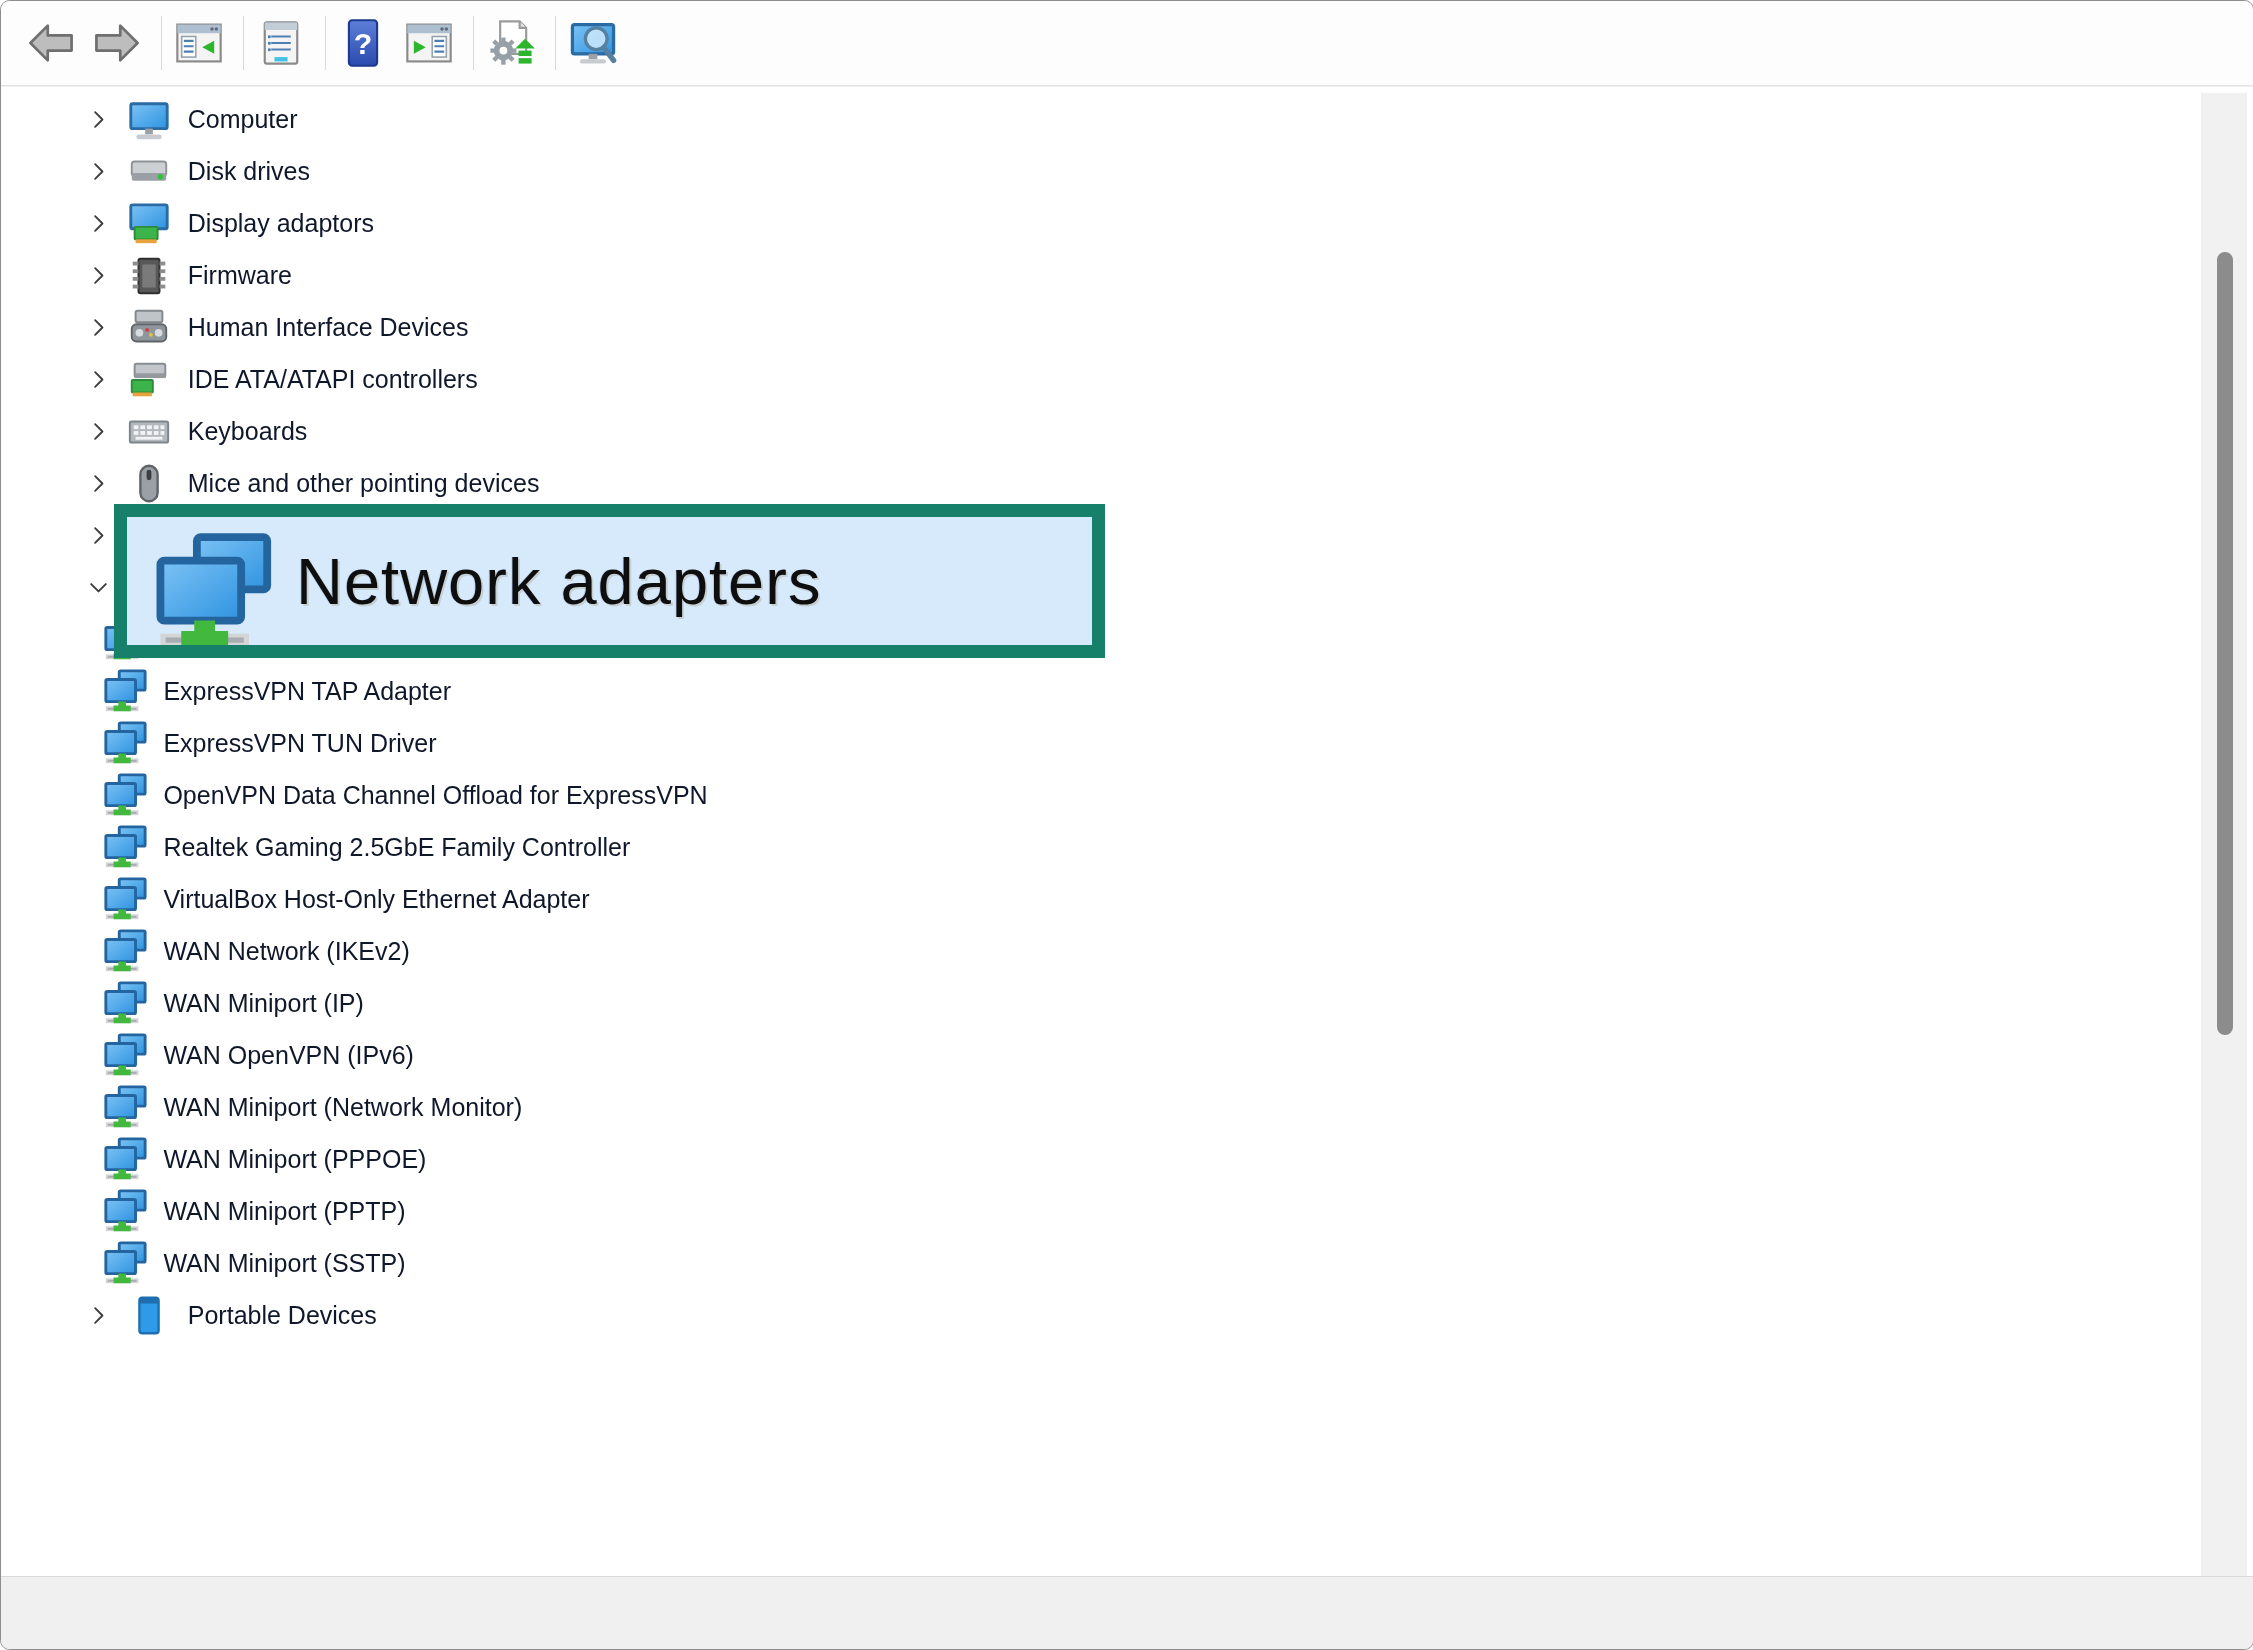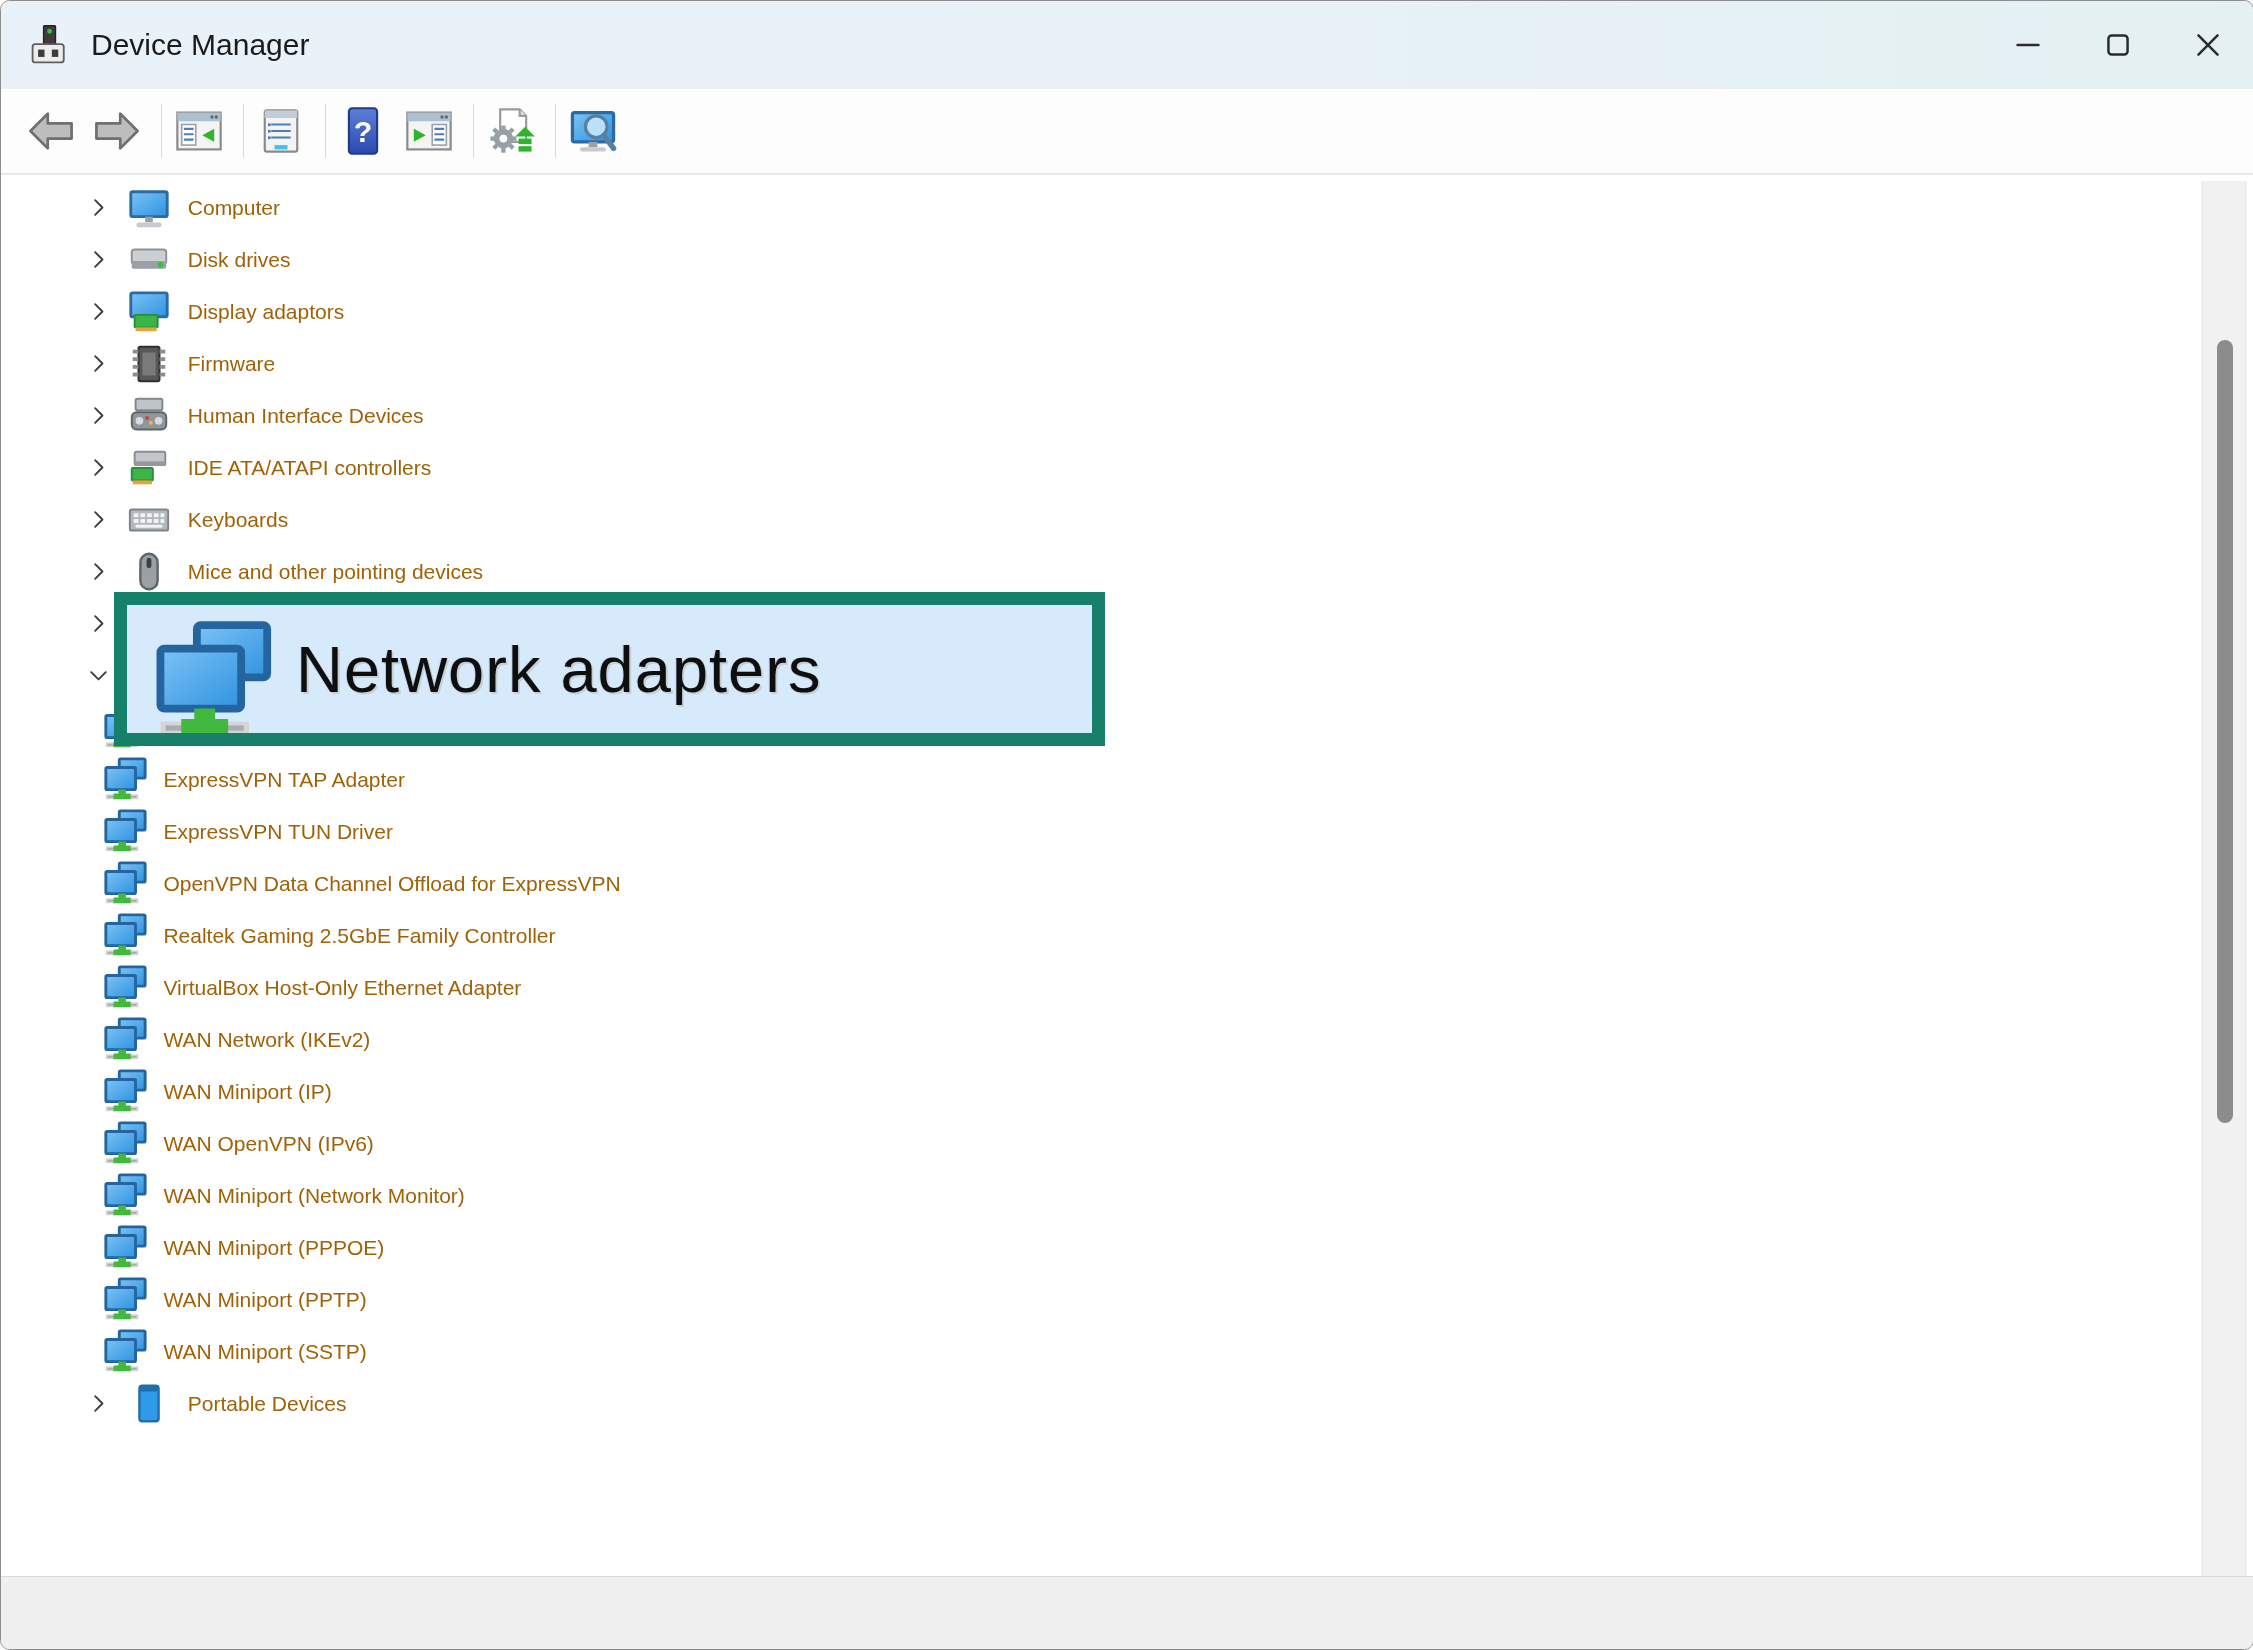--- a/index.html
+++ b/index.html
@@ -33,21 +33,21 @@
   .tree-row.indent-0{padding-left:83px;}
   .tree-row.indent-1{padding-left:72px;}
   .expander{width:29px;height:29px;flex:0 0 29px;display:flex;align-items:center;justify-content:center;}
   .expander svg{width:27px;height:27px;}
   .expander.expanded svg{transform:rotate(90deg);}
   .expander.hidden{visibility:hidden;}
   .dev-icon{width:46px;height:46px;flex:0 0 46px;margin-left:13.4px;}
   .indent-1 .dev-icon{margin-left:0;}
   .dev-icon svg{width:46px;height:46px;}
   .dev-icon.hidden{visibility:hidden;}
-  .row-label{font-size:21px;color:#a16207;margin-left:15.4px;white-space:nowrap;}
+  .row-label{font-size:25px;color:#0f172a;margin-left:15.4px;white-space:nowrap;}
   
   .magnify-box{position:absolute;left:113px;top:417px;width:991px;height:154px;
                border:13.4px solid #17806b;background:#d7eafb;z-index:5;display:flex;align-items:center;overflow:hidden;}
   .magnify-box .big-icon{width:125px;height:123px;flex:0 0 125px;margin-left:23px;margin-top:25px;}
   .magnify-box .big-icon svg{width:125px;height:125px;}
   .magnify-label{font-size:65px;color:#0e0e0e;margin-left:21px;white-space:nowrap;letter-spacing:1px;
                  text-shadow:1.9px 1.9px 0 rgba(120,90,30,.18), -1px 0 0 rgba(40,80,200,.15);}
   
   .scrollbar{position:absolute;top:5.8px;right:5.8px;bottom:0;width:46px;background:#f1f1f1;}
   .scroll-thumb{position:absolute;left:15.4px;width:16.3px;top:159px;height:783px;background:#8c8c8c;border-radius:8.6px;}
@@ -260,42 +260,20 @@
     <symbol id="i-close" viewBox="0 0 46 46">
       <line x1="13" y1="13" x2="33" y2="33" stroke="#2b2b2b" stroke-width="2.6" stroke-linecap="round"></line>
       <line x1="33" y1="13" x2="13" y2="33" stroke="#2b2b2b" stroke-width="2.6" stroke-linecap="round"></line>
     </symbol>
   </defs>
 </svg>
 
 <div class="screen">
   <div class="window">
 
-    <div class="titlebar">
-      <svg class="app-icon" viewBox="0 0 46 46" width="44" height="44">
-          <use href="#i-usb-device"></use>
-        </svg>
-      <span class="title-text">Device Manager</span>
-      <div class="tb-spacer"></div>
-      <div class="win-btn">
-        <svg viewBox="0 0 46 46" width="44" height="44">
-            <use href="#i-minimize"></use>
-          </svg>
-      </div>
-      <div class="win-btn">
-        <svg viewBox="0 0 46 46" width="44" height="44">
-            <use href="#i-maximize"></use>
-          </svg>
-      </div>
-      <div class="win-btn">
-        <svg viewBox="0 0 46 46" width="44" height="44">
-            <use href="#i-close"></use>
-          </svg>
-      </div>
-    </div>
 
 
     <div class="toolbar" id="toolbar">
       <div class="tool-btn">
           <svg viewBox="0 0 54 54" width="52" height="52">
             <use href="#i-back"></use>
           </svg>
         </div>
 
       <div class="tool-btn">

